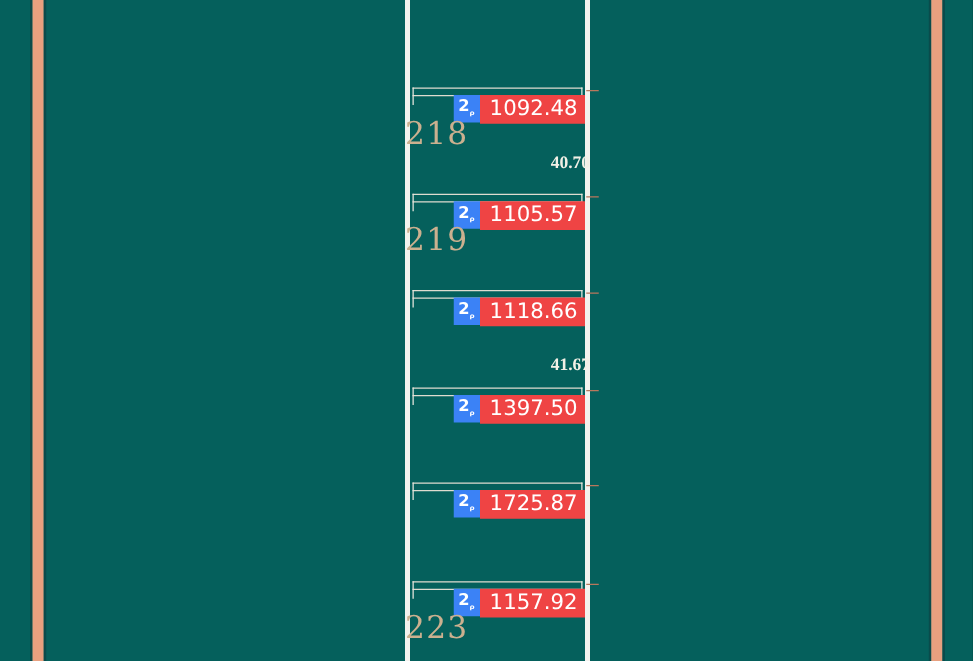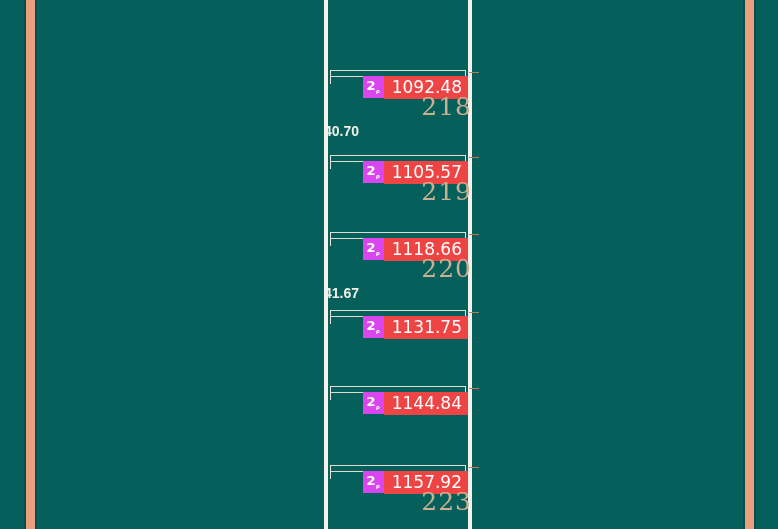--- a/index.html
+++ b/index.html
@@ -109,21 +109,21 @@
     top: 8px;
     width: 148px;
     height: 18px;
     display: flex;
     align-items: center;
     justify-content: flex-end;
     padding-right: 4px;
     box-sizing: border-box;
   }
   .badge {
-    background: #d946ef;
+    background: #3b82f6;
     color: #ffffff;
     font-size: 13px;
     font-weight: bold;
     line-height: 1;
     padding: 3px 4px 3px 4px;
     letter-spacing: 0px;
     white-space: nowrap;
   }
   .badge .sub {
     font-size: 9px;
@@ -139,39 +139,39 @@
     white-space: nowrap;
     font-family: "DejaVu Sans", sans-serif;
   }
 
   
   .station {
     position: absolute;
     left: 0;
     top: 24px;
     width: 148px;
-    text-align: right;
+    text-align: left;
     color: #cbb08f;
     font-size: 25px;
     font-family: "DejaVu Serif", serif;
     letter-spacing: 1px;
     line-height: 1;
   }
   
   .elev {
     position: absolute;
     left: 0;
     top: 54px;
     width: 148px;
-    text-align: left;
+    text-align: right;
     color: #f2f0e6;
     font-size: 14px;
     font-weight: bold;
     line-height: 1;
-    font-family: Liberation Sans, sans-serif;
+    font-family: Liberation Serif, serif;
   }
 </style>
 </head>
 <body>
 
 <div id="screen">
 
   <div class="stripe-edge" style="left:24px"></div>
   <div class="stripe left"></div>
   <div class="stripe-edge" style="left:35px"></div>
@@ -219,47 +219,46 @@
             <div class="bar"></div>
             <div class="bar2"></div>
             <div class="tick t-l"></div>
             <div class="tick t-r"></div>
             <div class="nub n-r"></div>
           </div>
           <div class="labelrow">
             <span class="badge"><span>2</span><span class="sub">ᵨ</span></span>
             <span class="mvalue">1118.66</span>
           </div>
-          <div class="station">220</div>
           <div class="elev">41.67</div>
         </div>
         <div class="mblock" style="top: 310px;">
           <div class="ruler">
             <div class="bar"></div>
             <div class="bar2"></div>
             <div class="tick t-l"></div>
             <div class="tick t-r"></div>
             <div class="nub n-r"></div>
           </div>
           <div class="labelrow">
             <span class="badge"><span>2</span><span class="sub">ᵨ</span></span>
-            <span class="mvalue">1131.75</span>
+            <span class="mvalue">1397.50</span>
           </div>
         </div>
         <div class="mblock" style="top: 386px;">
           <div class="ruler">
             <div class="bar"></div>
             <div class="bar2"></div>
             <div class="tick t-l"></div>
             <div class="tick t-r"></div>
             <div class="nub n-r"></div>
           </div>
           <div class="labelrow">
             <span class="badge"><span>2</span><span class="sub">ᵨ</span></span>
-            <span class="mvalue">1144.84</span>
+            <span class="mvalue">1725.87</span>
           </div>
         </div>
         <div class="mblock" style="top: 465px;">
           <div class="ruler">
             <div class="bar"></div>
             <div class="bar2"></div>
             <div class="tick t-l"></div>
             <div class="tick t-r"></div>
             <div class="nub n-r"></div>
           </div>

